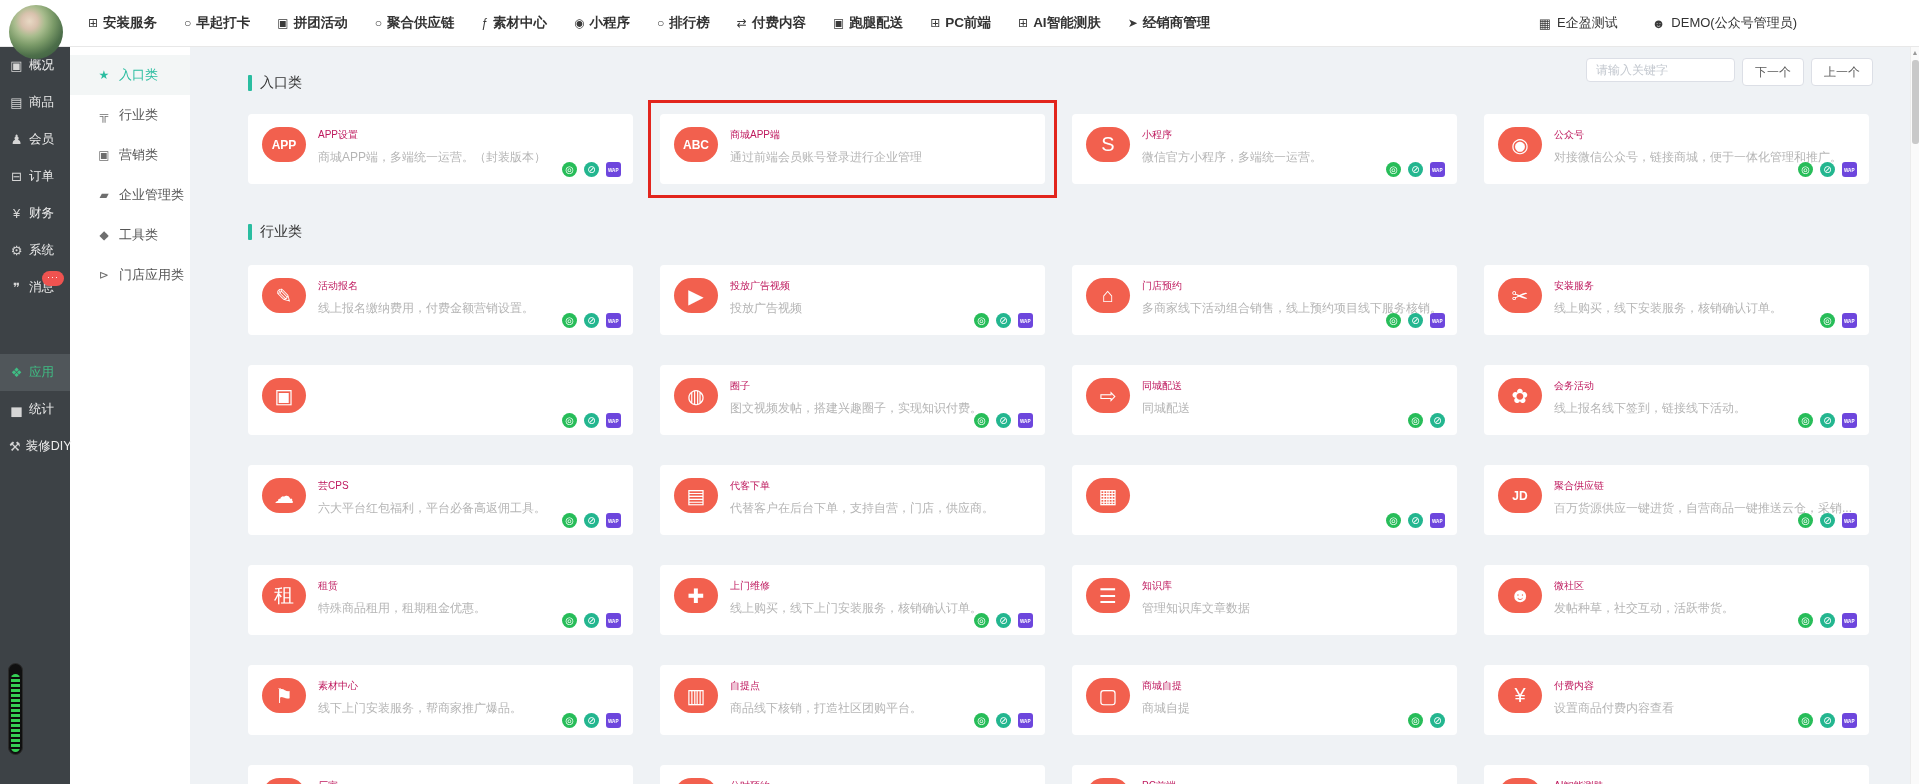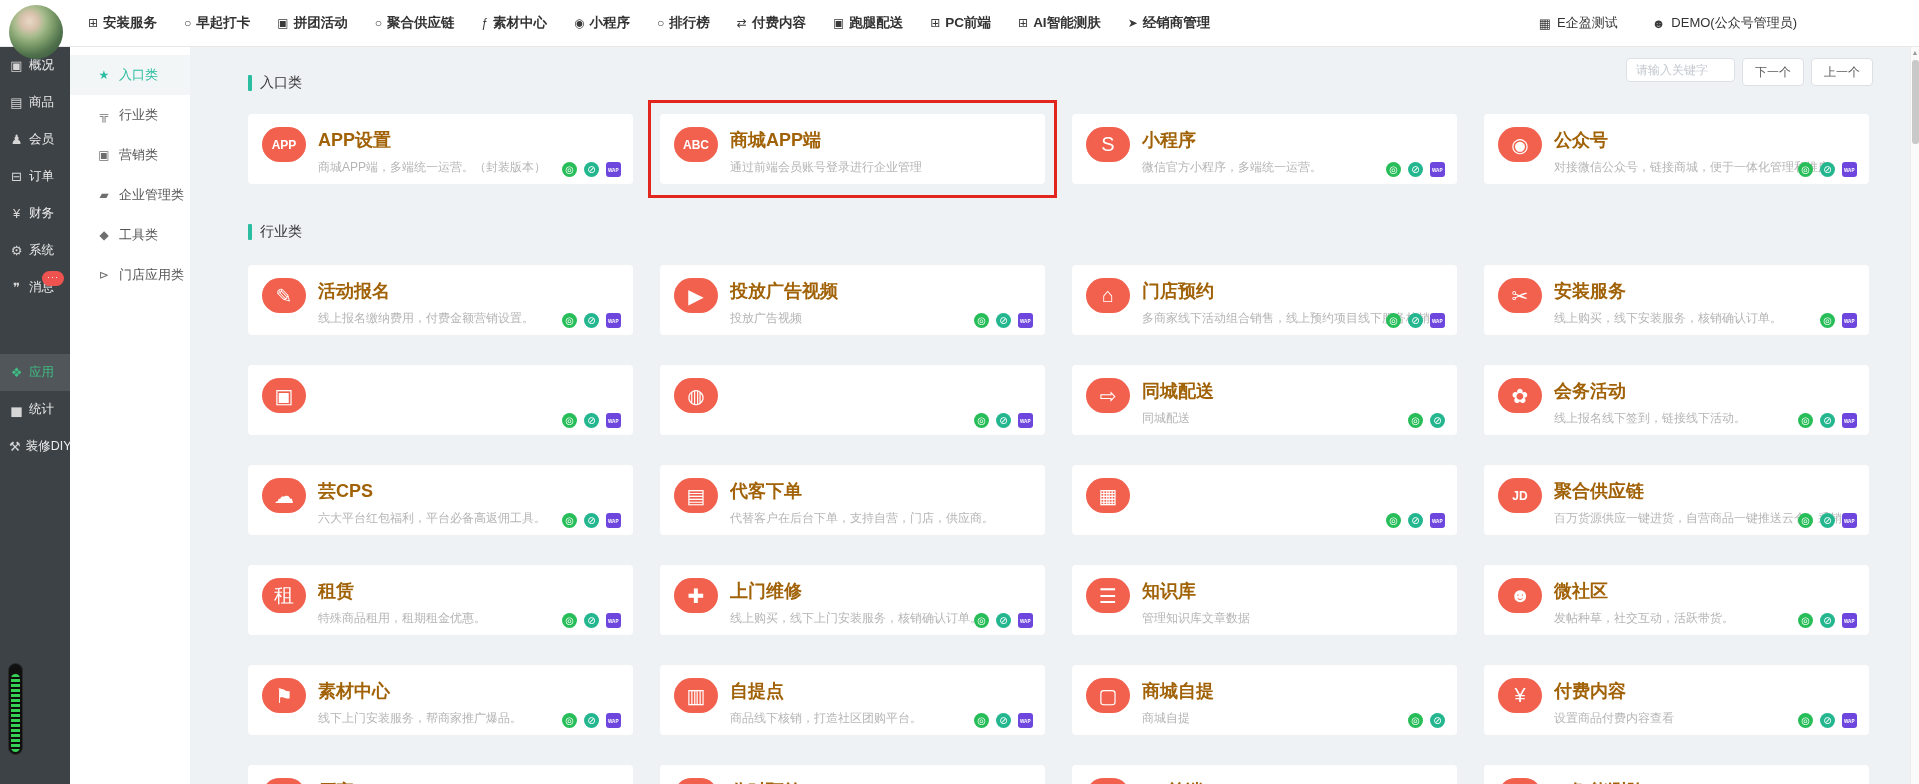--- a/index.html
+++ b/index.html
@@ -34,38 +34,38 @@
   .catbar { position:absolute; left:70px; top:47px; width:120px; bottom:0; background:#fff; z-index:5; padding-top:8px; }
   .cat-item { display:flex; align-items:center; gap:8px; height:40px; padding-left:27px; font-size:13px; color:#565656; cursor:pointer; white-space:nowrap; }
   .cat-item .cat-glyph { font-size:12px; color:#6e6e6e; width:14px; text-align:center; }
   .cat-item.active { background:#f3f6f6; color:#2abda0; }
   .cat-item.active .cat-glyph { color:#2abda0; }
 
   
   .main { position:absolute; left:190px; top:47px; right:0; bottom:0; background:#eff2f5; overflow:hidden; }
 
   .searchbar { position:absolute; top:11px; right:46px; display:flex; gap:7px; z-index:6; }
-  .search-input { width:109px; height:24px; border:1px solid #dcdfe6; border-radius:4px; background:#fff; font-size:12px; padding:0 9px; color:#333; outline:none; font-family:inherit; }
+  .search-input { width:149px; height:24px; border:1px solid #dcdfe6; border-radius:4px; background:#fff; font-size:12px; padding:0 9px; color:#333; outline:none; font-family:inherit; }
   .search-input::placeholder { color:#c3c8cf; }
   .sbtn { height:28px; padding:0 12px; background:#fff; border:1px solid #dcdfe6; border-radius:4px; font-size:12px; color:#5a5a5a; cursor:pointer; font-family:inherit; }
 
   .sections { padding:0 50px 0 58px; }
   .section-header { display:flex; align-items:center; gap:8px; height:20px; }
   .section-header.first { margin-top:26px; margin-bottom:21px; }
   .section-header.later { margin-top:38px; margin-bottom:23px; }
   .section-bar { width:4px; height:16px; background:#2abda0; border-radius:1px; }
   .section-title { font-size:14px; color:#333; }
 
   .card-grid { display:grid; grid-template-columns:repeat(4,1fr); column-gap:27px; row-gap:30px; }
   .app-card { position:relative; background:#fff; border-radius:4px; height:70px; padding:13px 14px; display:flex; gap:12px; cursor:pointer; }
   .app-card.highlight::after { content:""; position:absolute; left:-12px; right:-12px; top:-14px; bottom:-14px; border:3px solid #e2251d; pointer-events:none; z-index:8; }
   .card-icon { flex:0 0 44px; width:44px; height:35px; border-radius:20px; background:#f2604e; color:#fff; display:flex; align-items:center; justify-content:center; font-size:20px; }
   .card-icon.glyph-text { font-size:12px; font-weight:700; letter-spacing:0; }
   .card-body { flex:1; min-width:0; }
-  .card-title { font-size:18px; color:#a16207; margin-top:1px; margin-bottom:7px; white-space:nowrap; overflow:hidden; text-overflow:ellipsis;font-weight:bold; }
+  .card-title { font-size:10px; color:#be185d; margin-top:1px; margin-bottom:7px; white-space:nowrap; overflow:hidden; text-overflow:ellipsis; }
   .card-desc { font-size:12px; color:#b5b5b5; white-space:nowrap; overflow:hidden; text-overflow:ellipsis; }
   .card-badges { position:absolute; right:12px; bottom:7px; display:flex; gap:7px; align-items:center; }
   .badge { width:15px; height:15px; border-radius:50%; display:flex; align-items:center; justify-content:center; font-size:10px; color:#fff; }
   .badge.badge-android { background:#27bd59; }
   .badge.badge-ios { background:#23b68f; }
   .badge.badge-wap { background:#6d46dd; border-radius:3px; font-size:9px; }
   .badge.badge-wap span { transform:scale(0.52); font-weight:700; letter-spacing:0; }
 
   
   .scrollbar { position:absolute; right:0; top:47px; bottom:0; width:9px; background:#fafafa; border-left:1px solid #ececec; z-index:25; }
@@ -377,20 +377,24 @@
               <span class="badge badge-ios">
                 <span>⊘</span>
               </span>
               <span class="badge badge-wap">
                 <span>WAP</span>
               </span>
             </div>
   </div>
           <div class="app-card">
     <div class="card-icon">◍</div>
+    <div class="card-body">
+      <div class="card-title">圈子</div>
+      <div class="card-desc">图文视频发帖，搭建兴趣圈子，实现知识付费。</div>
+    </div>
     <div class="card-badges">
               <span class="badge badge-android">
                 <span>◎</span>
               </span>
               <span class="badge badge-ios">
                 <span>⊘</span>
               </span>
               <span class="badge badge-wap">
                 <span>WAP</span>
               </span>

